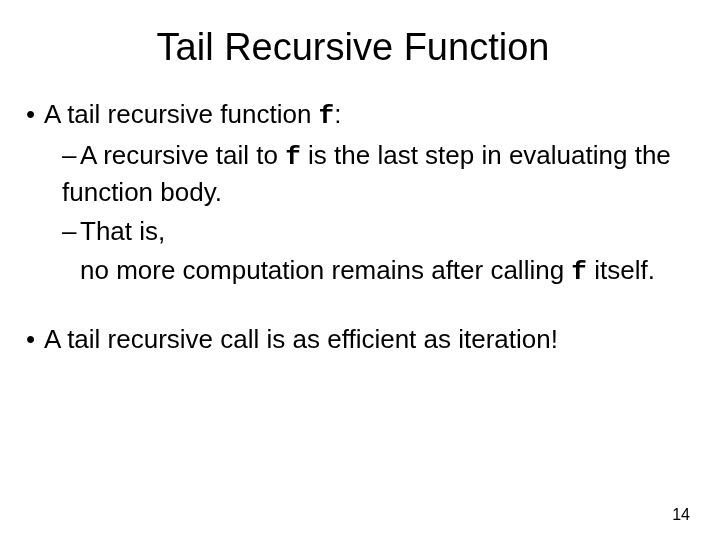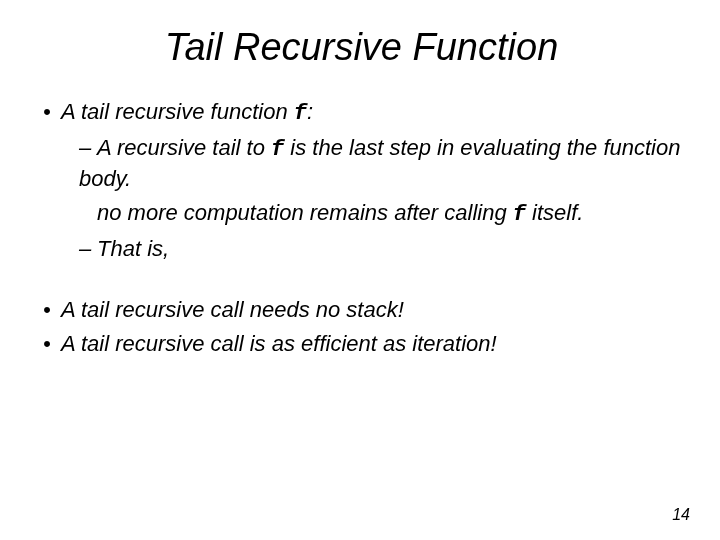--- a/index.html
+++ b/index.html
@@ -1,19 +1,19 @@
 <!DOCTYPE html>
 <html><head>
 <meta charset="utf-8">
 <style>
   * { margin: 0; padding: 0; box-sizing: border-box; }
   html, body { width: 720px; height: 540px; background: #fff; font-family: Arial, Helvetica, sans-serif; color: #000; }
-  .slide { width: 720px; height: 540px; position: relative; padding: 20px 30px 30px 33px; font-style: italic; }
+  .slide { width: 720px; height: 540px; position: relative; padding: 20px 30px 30px 16px; }
   .title { font-size: 38px; text-align: center; margin-top: 6px; margin-bottom: 28px; font-weight: normal; }
-  .content { font-size: 22px; line-height: 1.35; margin-top: 12px; }
+  .content { font-size: 26px; line-height: 1.35; margin-top: 12px; }
   .bullet-l1 { margin-left: 10px; margin-bottom: 4px; }
   .bullet-l2 { margin-left: 46px; margin-bottom: 4px; }
   .gap { height: 28px; }
   .mono { font-family: "Courier New", Courier, monospace; font-weight: bold; }
   .pagenum { position: absolute; bottom: 16px; right: 30px; font-size: 16px; text-align: center; }
   .b { display: inline-block; width: 18px; }
 </style>
 </head>
 <body>
 
@@ -25,31 +25,28 @@
 
     <div class="bullet-l1">
       <span class="b">•</span><span>A tail recursive function </span><span class="mono">f</span><span>:</span>
     </div>
 
     <div class="bullet-l2">
       <span class="b">–</span><span>A recursive tail to </span><span class="mono">f</span><span> is the last step in evaluating the function body.</span>
     </div>
 
     <div class="bullet-l2">
-      <span class="b"></span><span>no more computation remains after calling </span><span class="mono">f</span><span> itself.</span>
+      <span class="b">–</span><span>That is,</span>
     </div>
     <div class="bullet-l2">
-      <span class="b">–</span><span>That is,</span>
+      <span class="b"></span><span>no more computation remains after calling </span><span class="mono">f</span><span> itself.</span>
     </div>
 
     <div class="gap"></div>
 
-    <div class="bullet-l1">
-      <span class="b">•</span><span>A tail recursive call needs no stack!</span>
-    </div>
 
     <div class="bullet-l1">
       <span class="b">•</span><span>A tail recursive call is as efficient as iteration!</span>
     </div>
 
   </div>
 
   <div class="pagenum">14</div>
 
 </div>

